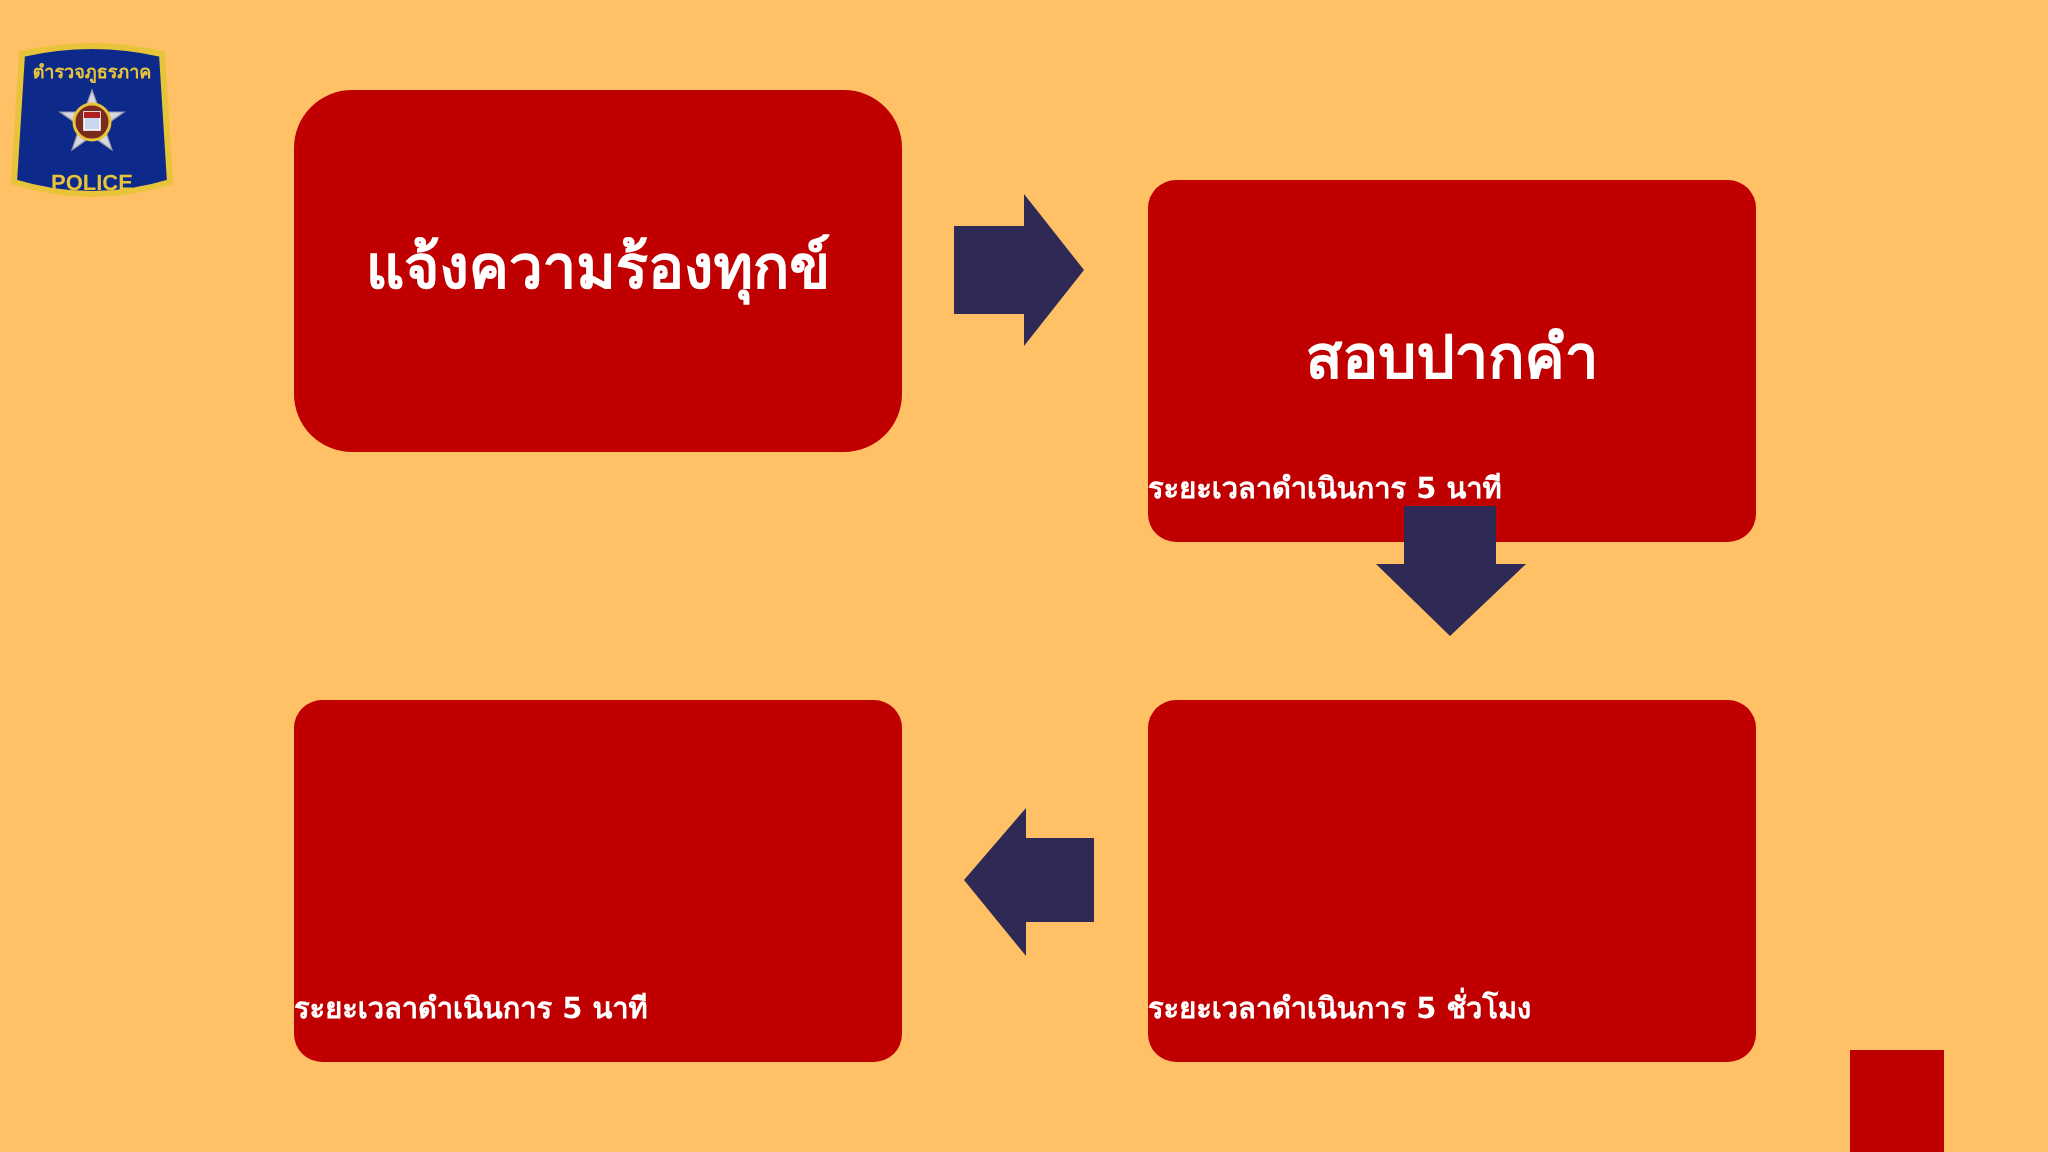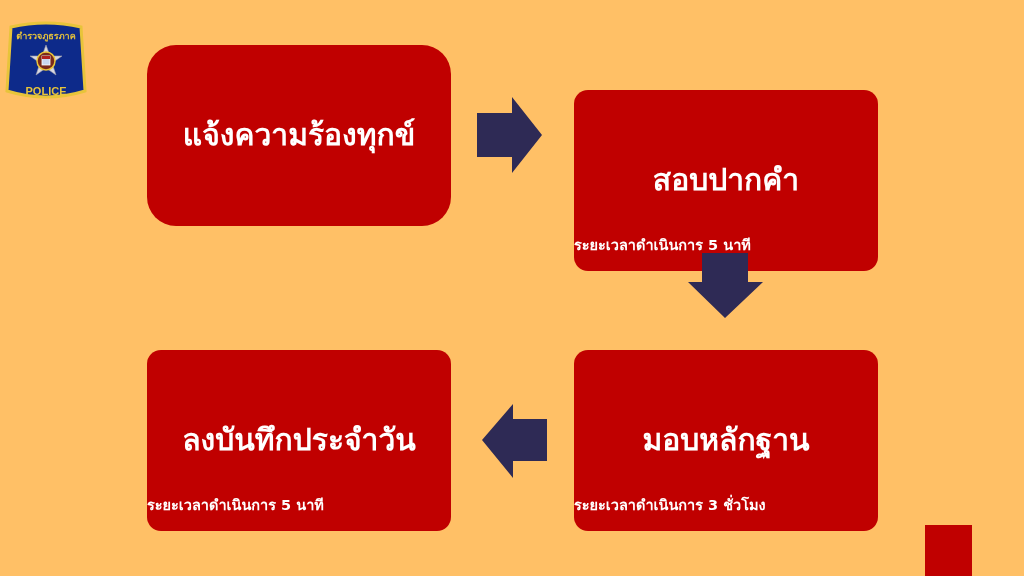--- a/index.html
+++ b/index.html
@@ -99,26 +99,24 @@
 <div class="box" id="box2">
   <div class="title">สอบปากคำ</div>
   <div class="sub">ระยะเวลาดำเนินการ 5 นาที</div>
 </div>
 
 <svg class="arrow" style="left:687px; top:252px;" width="78" height="68" viewBox="0 0 78 68">
   <polygon points="15,1 61,1 61,30 76,30 38,66 1,30 15,30" fill="#2E2A55"></polygon>
 </svg>
 
 <div class="box" id="box3">
-  <div class="title">มอบหลักฐาน</div>
-  <div class="sub">ระยะเวลาดำเนินการ 3 ชั่วโมง</div>
+  <div class="sub">ระยะเวลาดำเนินการ 5 ชั่วโมง</div>
 </div>
 
 <svg class="arrow" style="left:481px; top:403px;" width="68" height="76" viewBox="0 0 68 76">
   <polygon points="66,16 32,16 32,1 1,37 32,75 32,58 66,58" fill="#2E2A55"></polygon>
 </svg>
 
 <div class="box" id="box4">
-  <div class="title">ลงบันทึกประจำวัน</div>
   <div class="sub">ระยะเวลาดำเนินการ 5 นาที</div>
 </div>
 
 <div class="corner-block"></div>
 
 </body></html>

